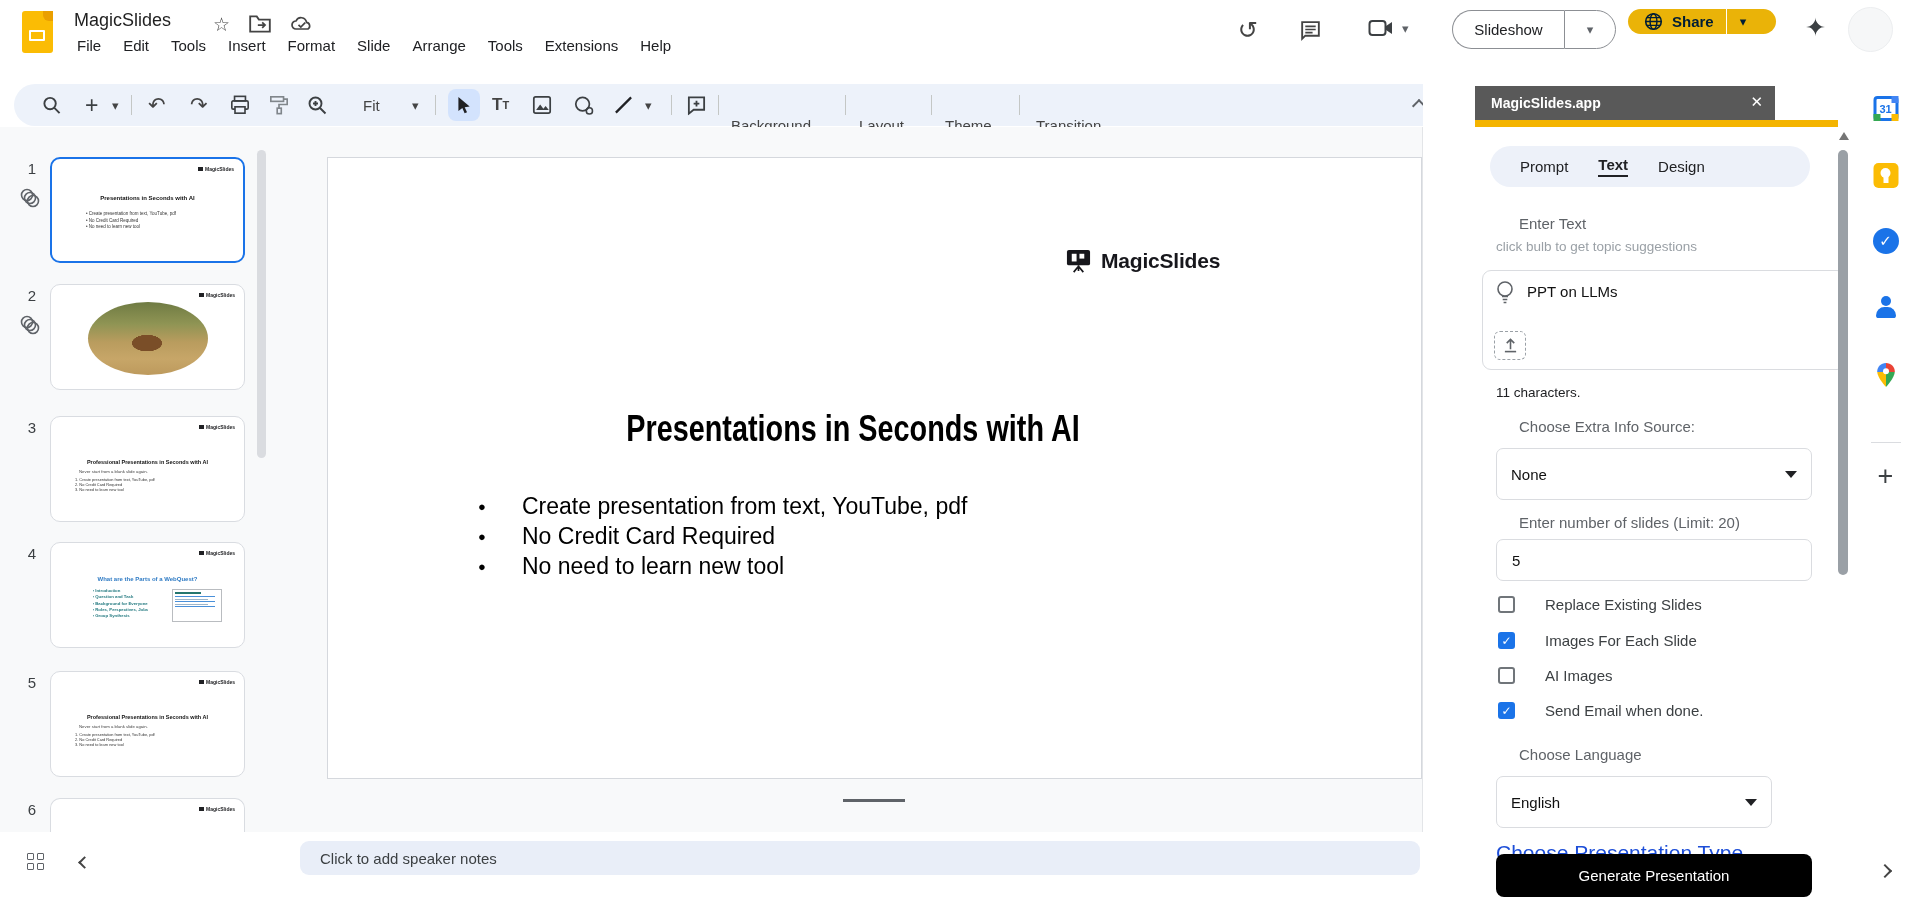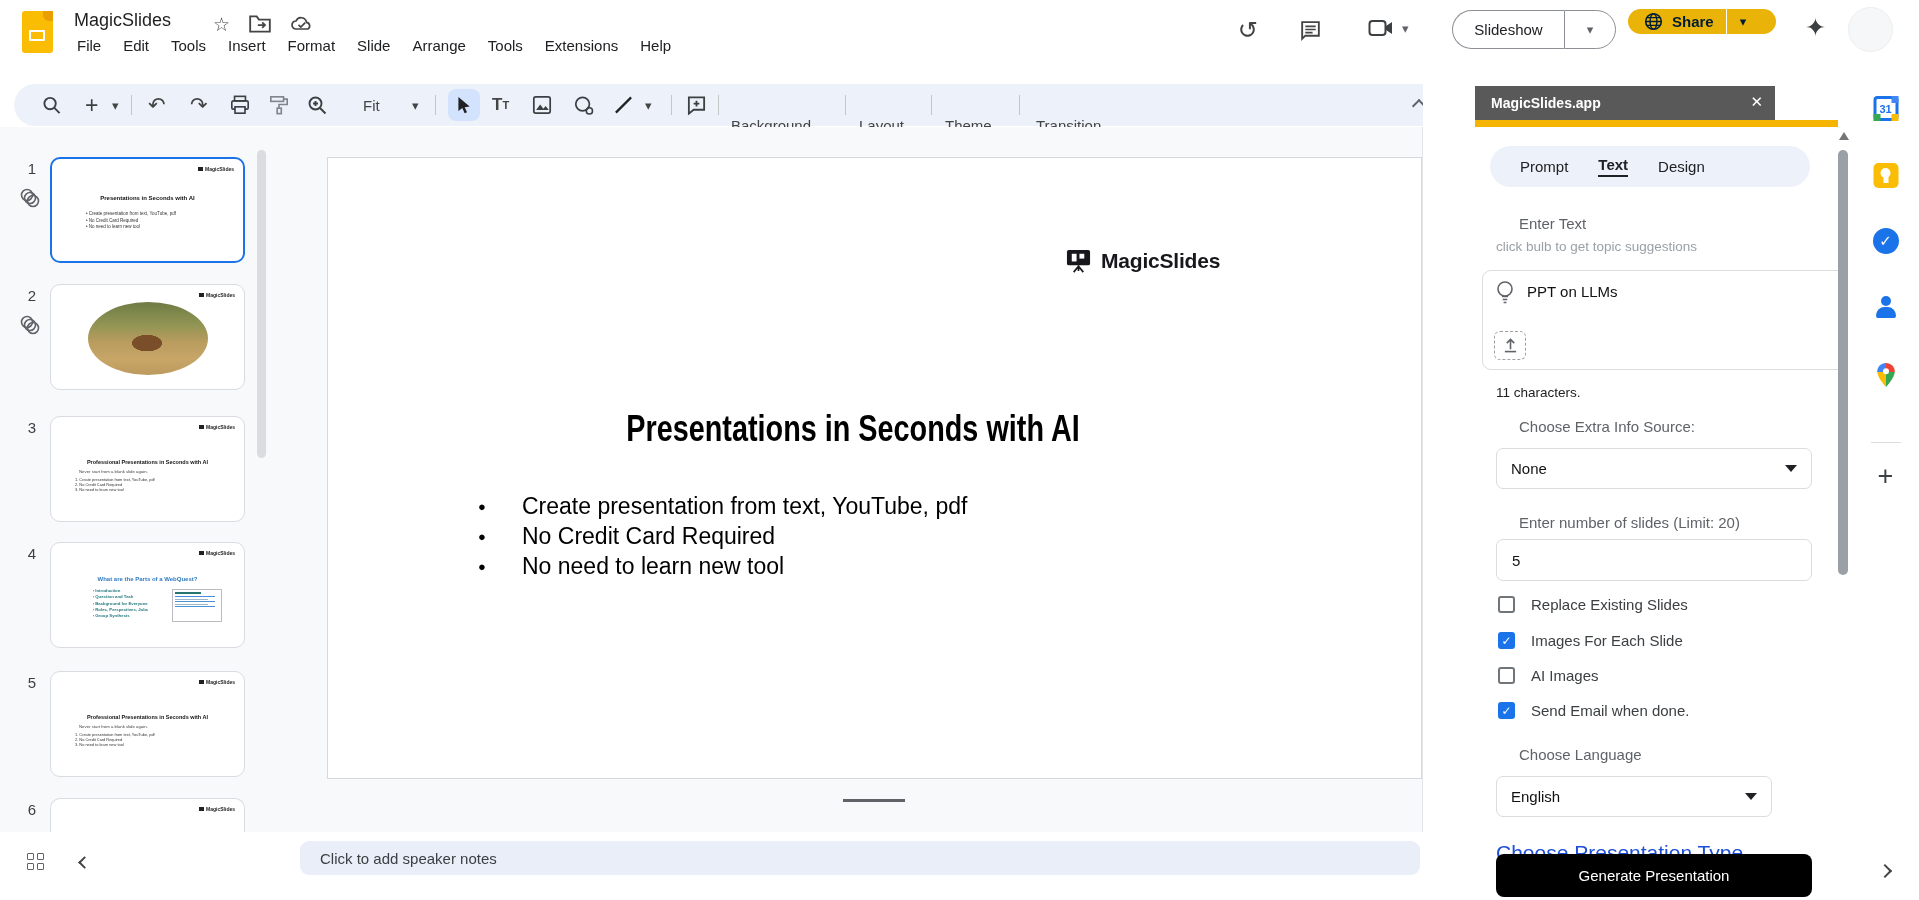--- a/index.html
+++ b/index.html
@@ -126,29 +126,29 @@
   .tabs-pill .tab.active { font-weight:bold; border-bottom:2px solid #202124; padding-bottom:2px; }
   .p-label { position:absolute; left:21px; font-size:15px; color:#5f6368;margin-left:23px; }
   .p-hint { position:absolute; left:21px; font-size:13.5px; color:#9aa0a6; }
   .text-area { position:absolute; left:7px; top:204px; width:364px; height:100px;
     border:1px solid #dadce0; border-radius:9px; }
   .bulb { position:absolute; left:11px; top:9px; }
   .text-value { position:absolute; left:44px; top:12px; font-size:15px; color:#111; }
   .upload-btn { position:absolute; left:11px; top:60px; width:32px; height:29px;
     border:1.5px dashed #9aa0a6; border-radius:6px; display:flex; align-items:center; justify-content:center; }
   .char-count { position:absolute; left:21px; top:319px; font-size:13.5px; color:#202124; }
-  .select-box { position:absolute; left:21px; height:41px; border:1px solid #dadce0; border-radius:7px;
+  .select-box { position:absolute; left:21px; height:52px; border:1px solid #dadce0; border-radius:7px;
     display:flex; align-items:center; background:#fff; }
   .select-box .val { margin-left:14px; font-size:15px; color:#111; }
   .select-box .tri { position:absolute; right:14px; width:0; height:0;
     border-left:6px solid transparent; border-right:6px solid transparent; border-top:7px solid #202124; }
   .num-input { position:absolute; left:21px; top:473px; width:316px; height:42px;
     border:1px solid #dadce0; border-radius:7px; display:flex; align-items:center; }
   .num-input span { margin-left:15px; font-size:15px; color:#111; }
-  .cb-row { position:absolute; left:23px; display:flex; align-items:center; gap:16px; }
+  .cb-row { position:absolute; left:23px; display:flex; align-items:center; gap:30px; }
   .cb { width:17px; height:17px; border:2px solid #70757a; border-radius:3px; background:#fff;
     display:flex; align-items:center; justify-content:center; }
   .cb .mark { display:none; color:#fff; font-size:12px; font-weight:bold; line-height:1; }
   .cb-row.checked .cb { background:#1a73e8; border-color:#1a73e8; }
   .cb-row.checked .cb .mark { display:block; }
   .cb-label { font-size:15px; color:#3c4043; }
   .pres-type { position:absolute; left:21px; top:775px; font-size:21px; color:#1d4ed8; }
   .generate-btn { position:absolute; left:21px; top:788px; width:316px; height:43px; background:#000;
     border-radius:8px; display:flex; align-items:center; justify-content:center; }
   .generate-btn span { color:#fff; font-size:15px; }

